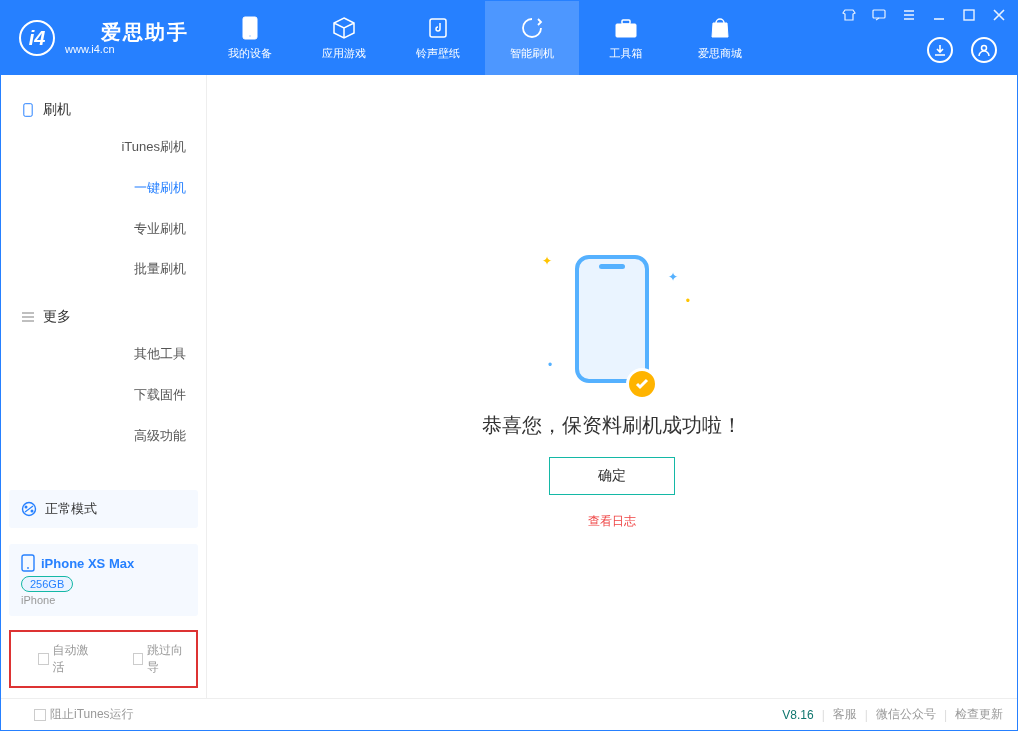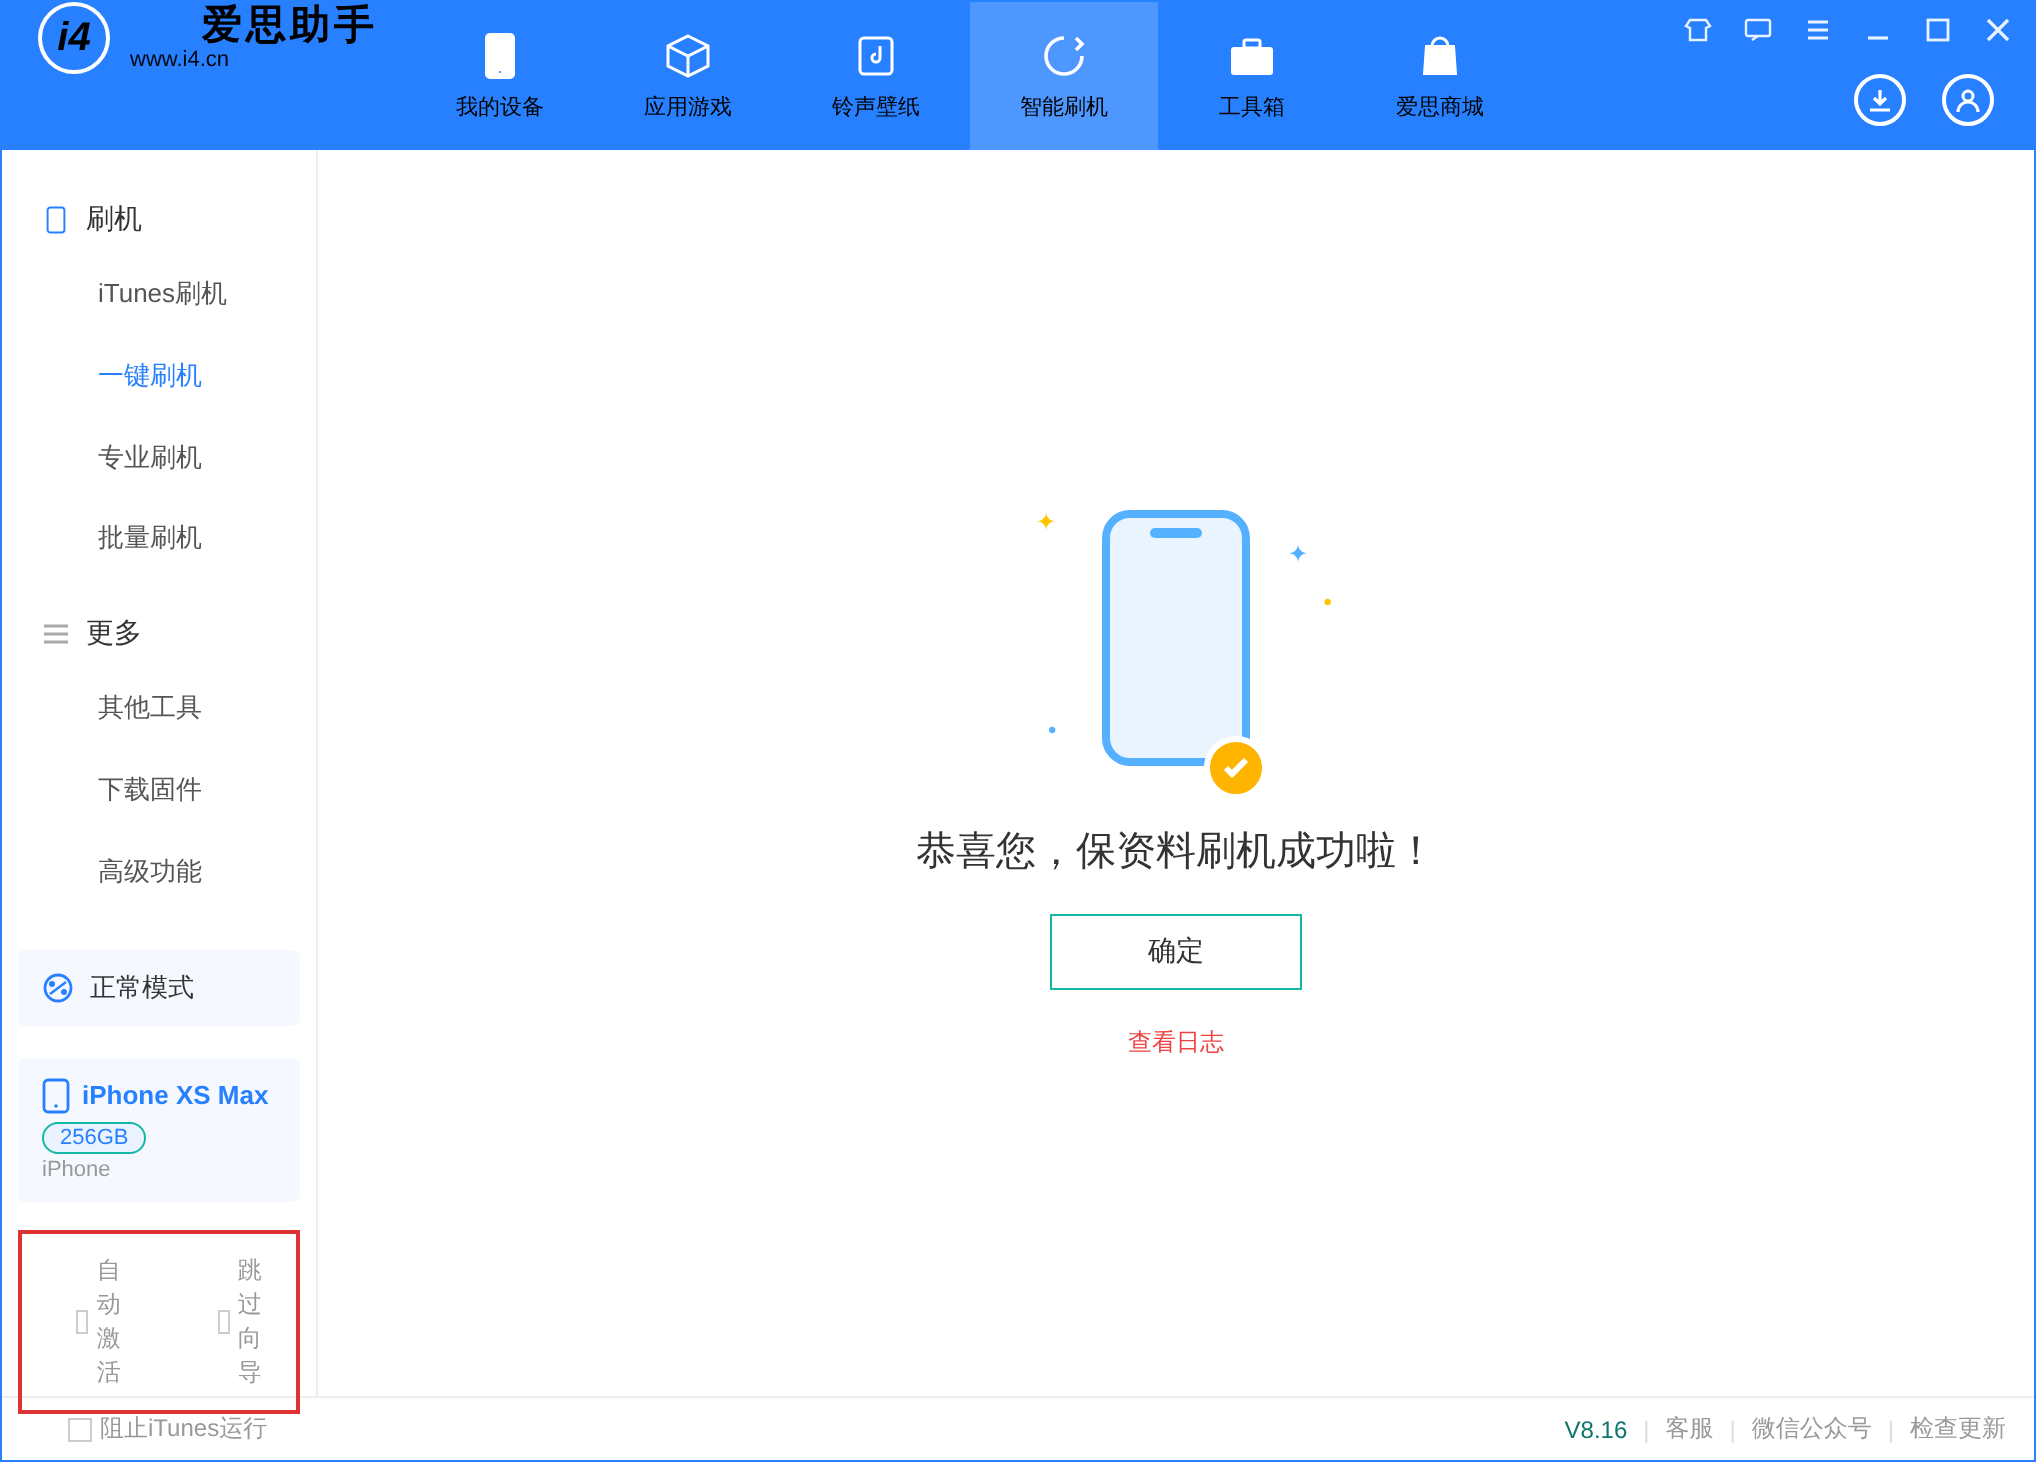--- a/index.html
+++ b/index.html
@@ -1,41 +1,41 @@
 <!DOCTYPE html>
 <html><head>
 <meta charset="utf-8">
 <style>
 * { margin: 0; padding: 0; box-sizing: border-box; font-family: "Microsoft YaHei", sans-serif; }
 body { background: #fff; width: 1018px; height: 731px; overflow: hidden; border: 1px solid #2680ff; }
 
-.header { background: #2680ff; height: 74px; display: flex; align-items: flex-start; color: #000000; position: relative; }
+.header { background: #2680ff; height: 74px; display: flex; align-items: center; color: #ffffff; position: relative; }
 .logo-area { display: flex; align-items: center; padding: 0 14px 0 18px; min-width: 180px; }
 .logo-icon { width: 36px; height: 36px; border: 2.5px solid #fff; border-radius: 50%; display: flex; align-items: center; justify-content: center; font-weight: bold; font-size: 20px; font-style: italic; margin-right: 10px; }
 .logo-text { display: flex; flex-direction: column; line-height: 1.1; }
 .logo-title { font-size: 20px; font-weight: bold; letter-spacing: 2px; margin-left: 36px; }
 .logo-sub { font-size: 11px; opacity: 0.95; }
 
 .navtabs { display: flex; height: 100%; }
 .navtab { width: 94px; display: flex; flex-direction: column; align-items: center; justify-content: center; cursor: pointer; font-size: 11px; gap: 6px; }
 .navtab.active { background: rgba(255,255,255,0.18); }
 .navtab .ticon { width: 24px; height: 24px; display: flex; align-items: center; justify-content: center; }
 .navtab svg { fill: #fff; stroke: #fff; }
 
 .win-controls-top { position: absolute; top: 6px; right: 10px; display: flex; gap: 14px; font-size: 13px; }
 .wc-item { cursor: pointer; opacity: 0.9; width: 16px; height: 16px; display:flex; align-items:center; justify-content:center; }
 .win-controls-bottom { position: absolute; bottom: 12px; right: 20px; display: flex; gap: 18px; }
 .circ-btn { width: 26px; height: 26px; border: 2px solid #fff; border-radius: 50%; display:flex; align-items:center; justify-content:center; cursor:pointer; }
 
 .body-area { display: flex; height: calc(100% - 74px - 32px); }
-.sidebar { width: 158px; border-right: 1px solid #eee; padding-top: 18px; font-size: 13px; color: #555; display:flex; flex-direction:column; }
+.sidebar { width: 206px; border-right: 1px solid #eee; padding-top: 18px; font-size: 13px; color: #555; display:flex; flex-direction:column; }
 .sb-section { padding: 0 0 10px 0; }
 .sb-header { display: flex; align-items: center; gap: 8px; padding: 8px 20px; color: #333; font-size: 14px; }
 .sb-header svg { width:14px; height:14px; }
-.sb-item { padding: 10px 20px 10px 48px; cursor: pointer; line-height: 1.6; }
+.sb-item { padding: 10px 20px 10px 48px; cursor: pointer; line-height: 1.6; text-align: right; }
 .sb-item.active { color: #2680ff; }
 .sb-spacer { flex: 1; }
 
 .device-panel { background: #f5f9ff; margin: 8px; border-radius: 3px; padding: 10px 12px; font-size: 13px; }
 .device-panel.mode { display:flex; align-items:center; gap:8px; color:#333; }
 .device-name { color: #2680ff; font-weight: bold; display:flex; align-items:center; gap:6px; }
 .device-cap { display:inline-block; font-size: 11px; color: #2680ff; border: 1px solid #14b8a6; border-radius: 10px; padding: 1px 8px; margin-top: 4px; background:#eaf3ff; }
 .device-sub { font-size: 11px; color: #999; margin-top: 2px; }
 
 .options-row { border: 2px solid #d33; margin: 6px 8px 10px; padding: 10px 8px; display: flex; gap: 20px; font-size: 12px; color: #999; }

